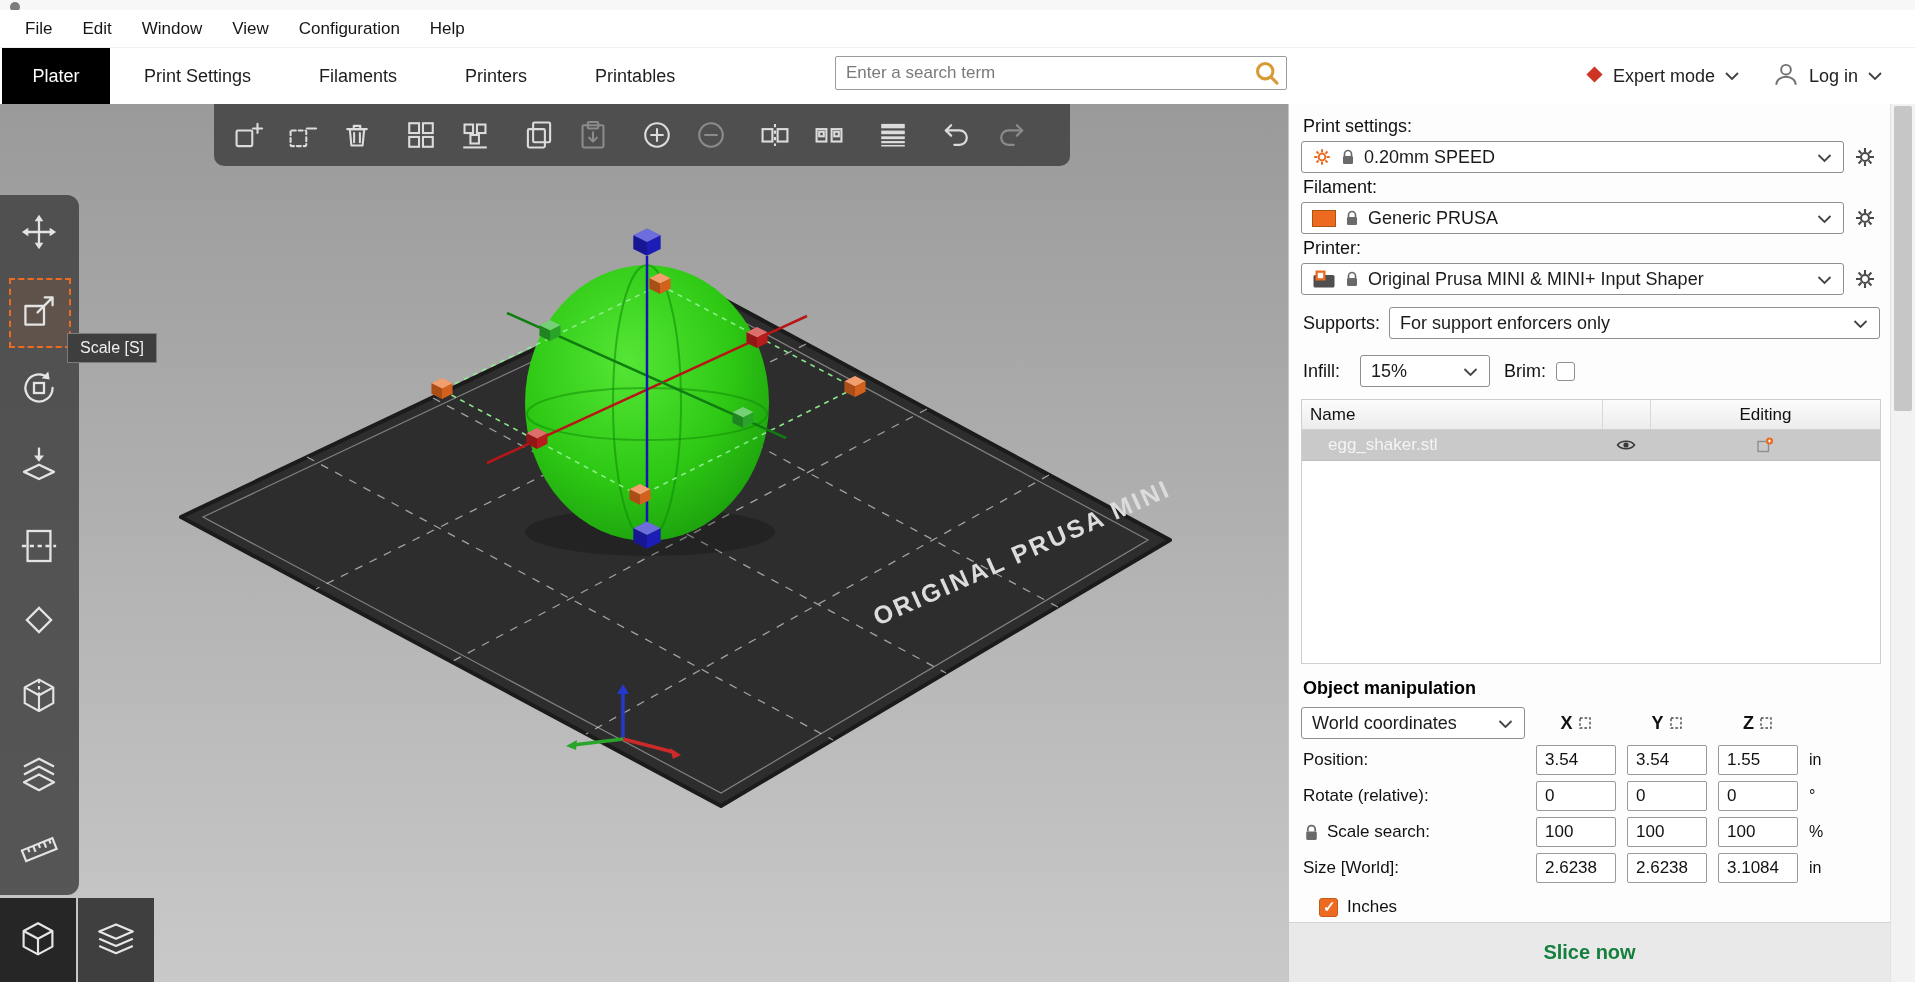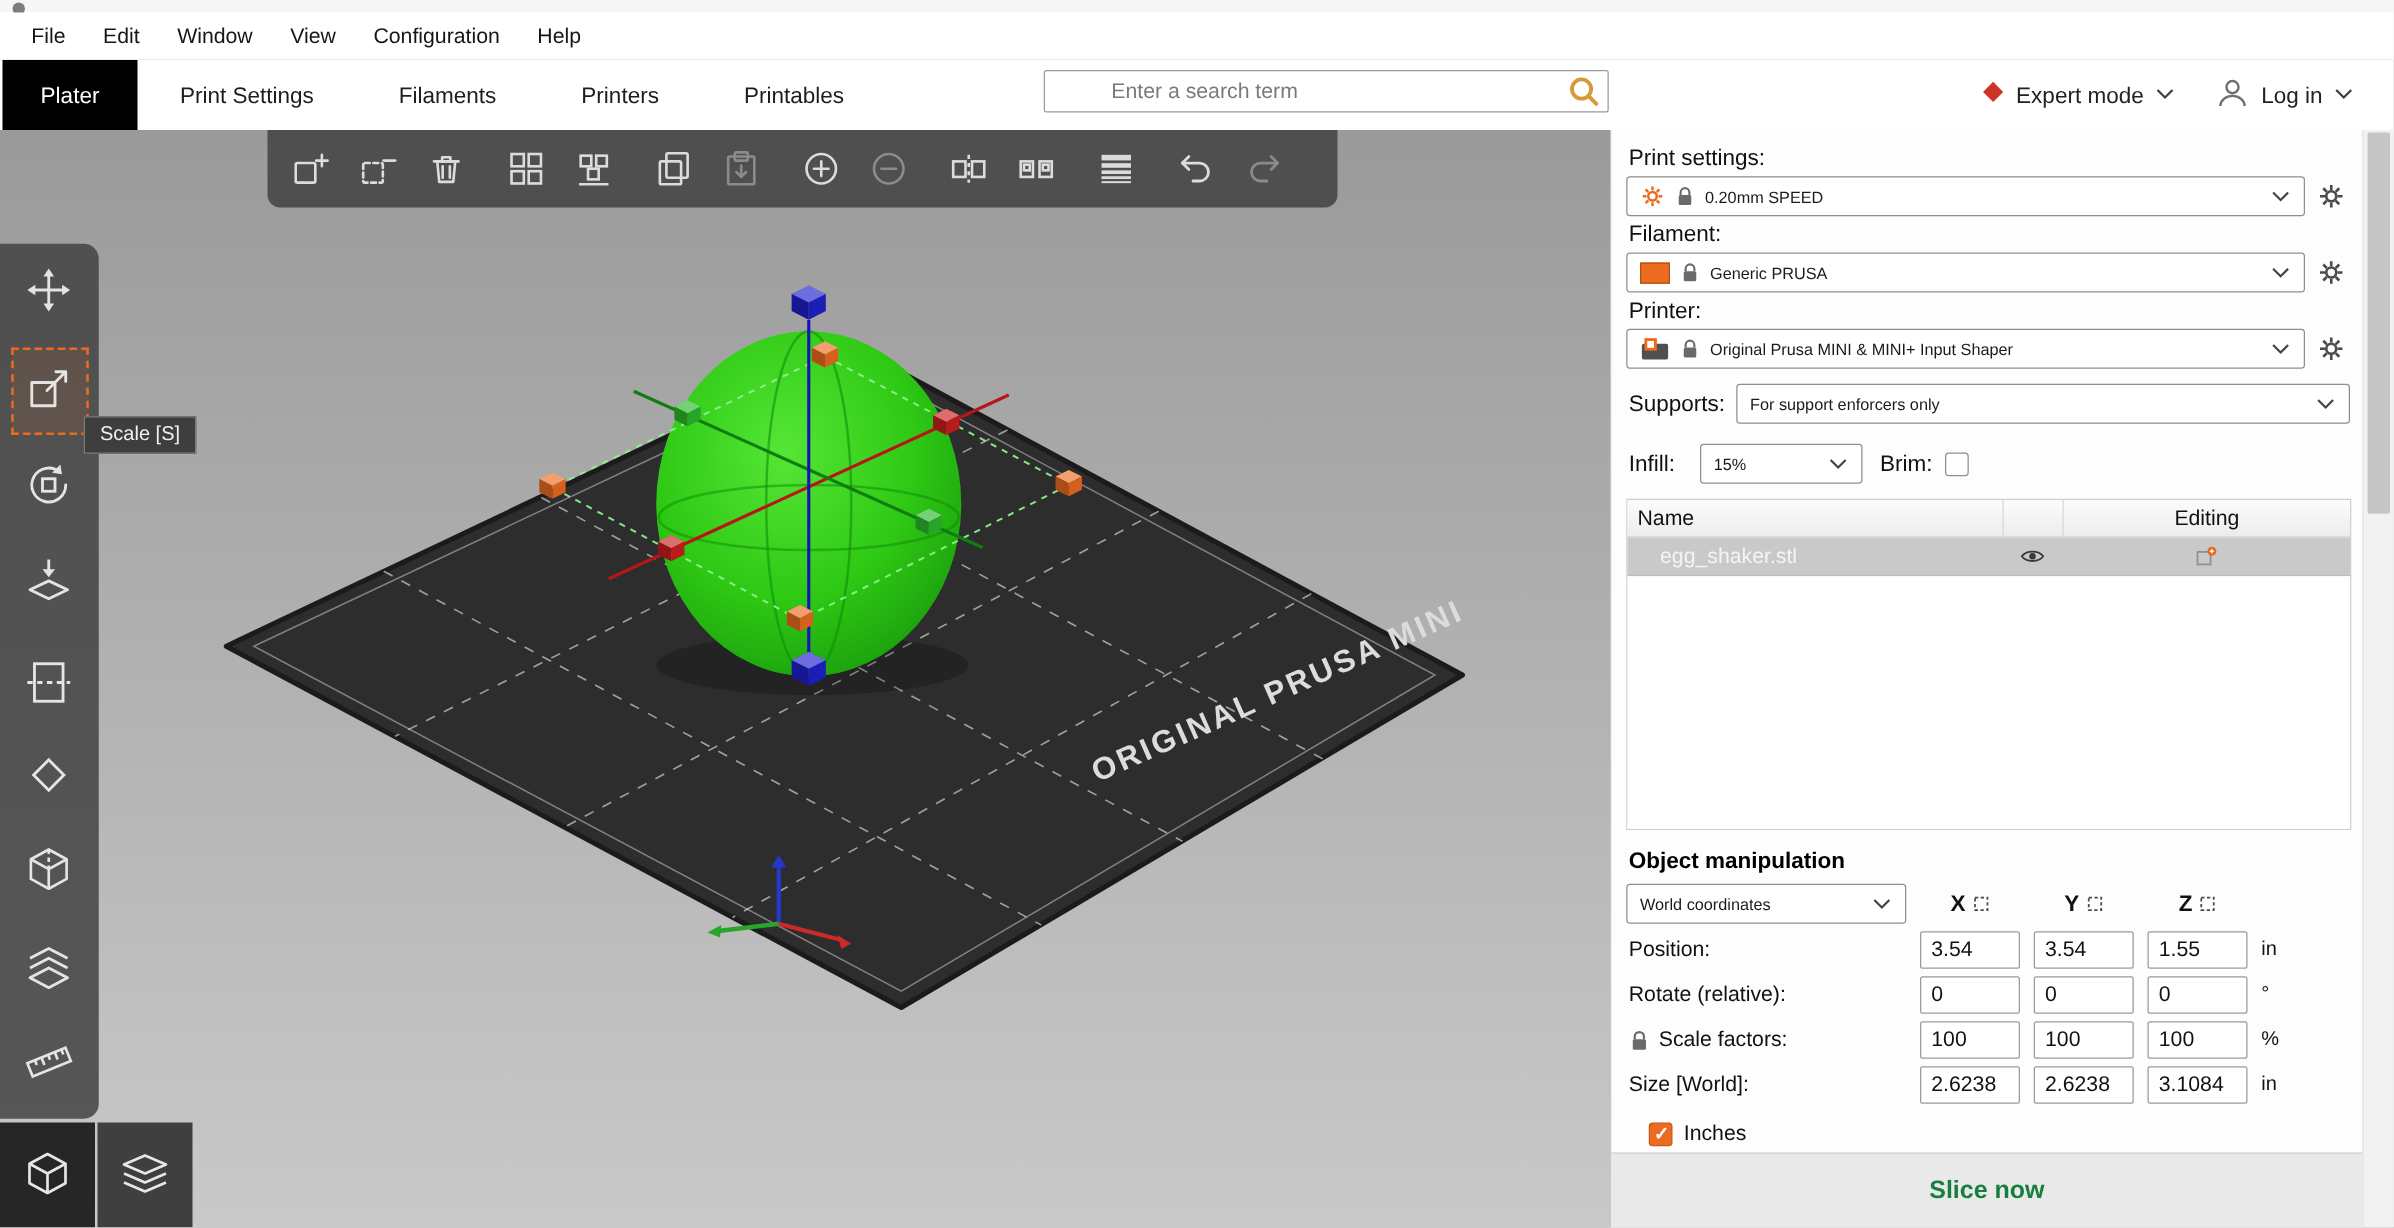--- a/index.html
+++ b/index.html
@@ -8,21 +8,21 @@
 
   
   .titlebar { position:absolute; top:0; left:0; right:0; height:10px; background:#f7f7f7; }
   .app-dot { position:absolute; left:10px; top:2px; width:10px; height:10px; border-radius:50%; background:#7d7d7d; }
   .menubar { position:absolute; top:10px; left:0; right:0; height:38px; background:#fff; display:flex; align-items:center; padding-left:10px; border-bottom:1px solid #f0f0f0; }
   .menu-item { font-size:17px; color:#161616; padding:0 15px; cursor:default; }
 
   .tabbar { position:absolute; top:48px; left:0; right:16px; height:56px; background:#fff; display:flex; align-items:stretch; }
   .tab-active { width:108px; margin-left:2px; background:#000; color:#fff; display:flex; align-items:center; justify-content:center; font-size:18px; }
   .tab { display:flex; align-items:center; padding:0 34px; font-size:18px; color:#1d1d1d; }
-  .search-box { position:absolute; left:835px; top:8px; width:452px; height:34px; border:1px solid #9b9b9b; border-radius:2px; background:#fff; display:flex; align-items:center;padding-left:43px; }
+  .search-box { position:absolute; left:835px; top:8px; width:452px; height:34px; border:1px solid #9b9b9b; border-radius:2px; background:#fff; display:flex; align-items:center; }
   .search-input { flex:1; border:none; outline:none; font-size:17px; padding:0 10px; color:#333; font-family:inherit; background:transparent; }
   .search-input::placeholder { color:#7a7a7a; }
   .search-mag { width:26px; height:26px; margin-right:6px; display:flex; align-items:center; justify-content:center; }
   .top-right { position:absolute; right:16px; top:10px; height:36px; display:flex; align-items:center; gap:9px; }
   .mode-label, .login-label { font-size:18px; color:#222; }
 
   
   .main { position:absolute; top:104px; left:0; width:1915px; height:878px; display:flex; }
   .viewport { position:relative; width:1288px; height:878px; overflow:hidden; background:#a8a8a8; }
   .scene-svg { position:absolute; left:0; top:0; }
@@ -42,21 +42,21 @@
   .view-switch { position:absolute; left:0; bottom:0; height:84px; display:flex; z-index:3; }
   .vtile { width:76px; height:84px; display:flex; align-items:center; justify-content:center; }
   .vtile.active { background:#262626; }
   .vtile.idle { background:#3f3f3f; margin-left:2px; }
   .vtile svg { width:48px; height:48px; }
 
   
   .right-panel { position:relative; width:602px; height:878px; background:#fdfdfd; padding:8px 0 0 12px; border-left:1px solid #c6c6c6; }
   .plabel { font-size:18px; color:#101010; margin:4px 0 4px 2px; }
   .combo-row { display:flex; align-items:center; gap:6px; margin-right:10px; }
-  .combo { flex:1; height:32px; border:1px solid #8f8f8f; border-radius:3px; background:#fff; display:flex; align-items:center; gap:8px; padding:0 10px; font-size:13px; color:#1b1b1b; overflow:hidden; white-space:nowrap; }
+  .combo { flex:1; height:32px; border:1px solid #8f8f8f; border-radius:3px; background:#fff; display:flex; align-items:center; gap:8px; padding:0 10px; font-size:18px; color:#1b1b1b; overflow:hidden; white-space:nowrap; }
   .combo .chev { margin-left:auto; flex:0 0 auto; }
   .gear-btn { width:30px; height:30px; display:flex; align-items:center; justify-content:center; flex:0 0 auto; }
   .swatch { width:24px; height:17px; background:#ED6B21; border:1px solid #a85510; flex:0 0 auto; }
 
   .supports-row { display:flex; align-items:center; margin:12px 10px 16px 2px; }
   .supports-label { font-size:18px; width:86px; flex:0 0 auto; }
   .infill-row { display:flex; align-items:center; margin:10px 10px 0 2px; }
   .infill-label { font-size:18px; width:45px; margin-right:12px; }
   .infill-combo { width:130px; flex:0 0 auto; }
   .brim-label { font-size:18px; margin-left:14px; }
@@ -571,21 +571,21 @@
       <input class="num" value="0" style="">
       <input class="num" value="0" style="">
       <input class="num" value="0" style="">
       <span class="unit">°</span>
 
       <div class="mlabel">
         <svg width="17" height="19" viewBox="0 0 16 18">
             <path d="M4.5 8V6a3.5 3.5 0 0 1 7 0v2" stroke="#6a6a6a" stroke-width="1.7" fill="none"></path>
             <rect x="3" y="8" width="10" height="8" rx="1.2" fill="#6a6a6a"></rect>
           </svg>
-        <span>Scale factors:</span>
+        <span>Scale search:</span>
       </div>
       <input class="num" value="100" style="">
       <input class="num" value="100" style="">
       <input class="num" value="100" style="">
       <span class="unit">%</span>
 
       <div class="mlabel">
           <span>Size [World]:</span>
         </div>
       <input class="num" value="2.6238" style="">

